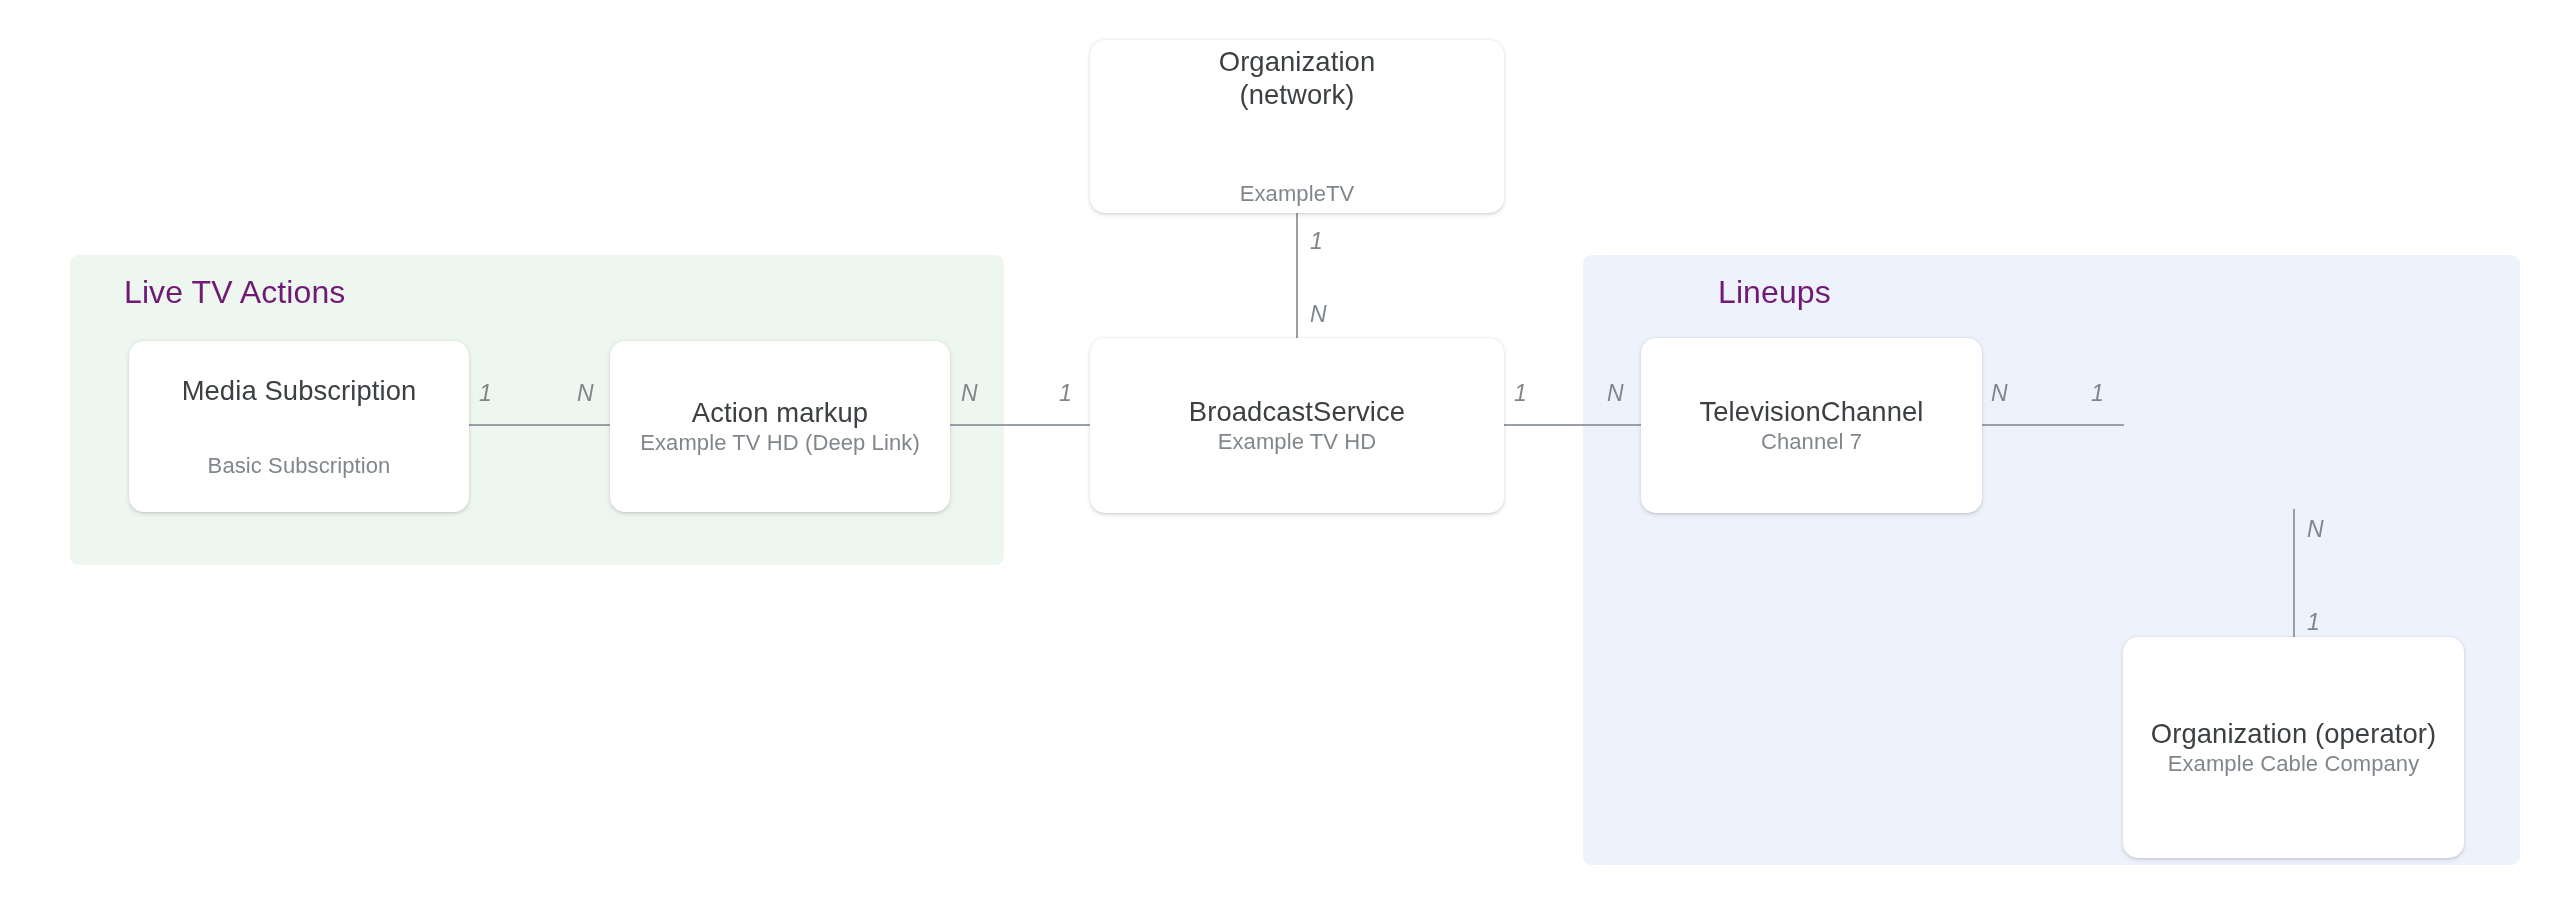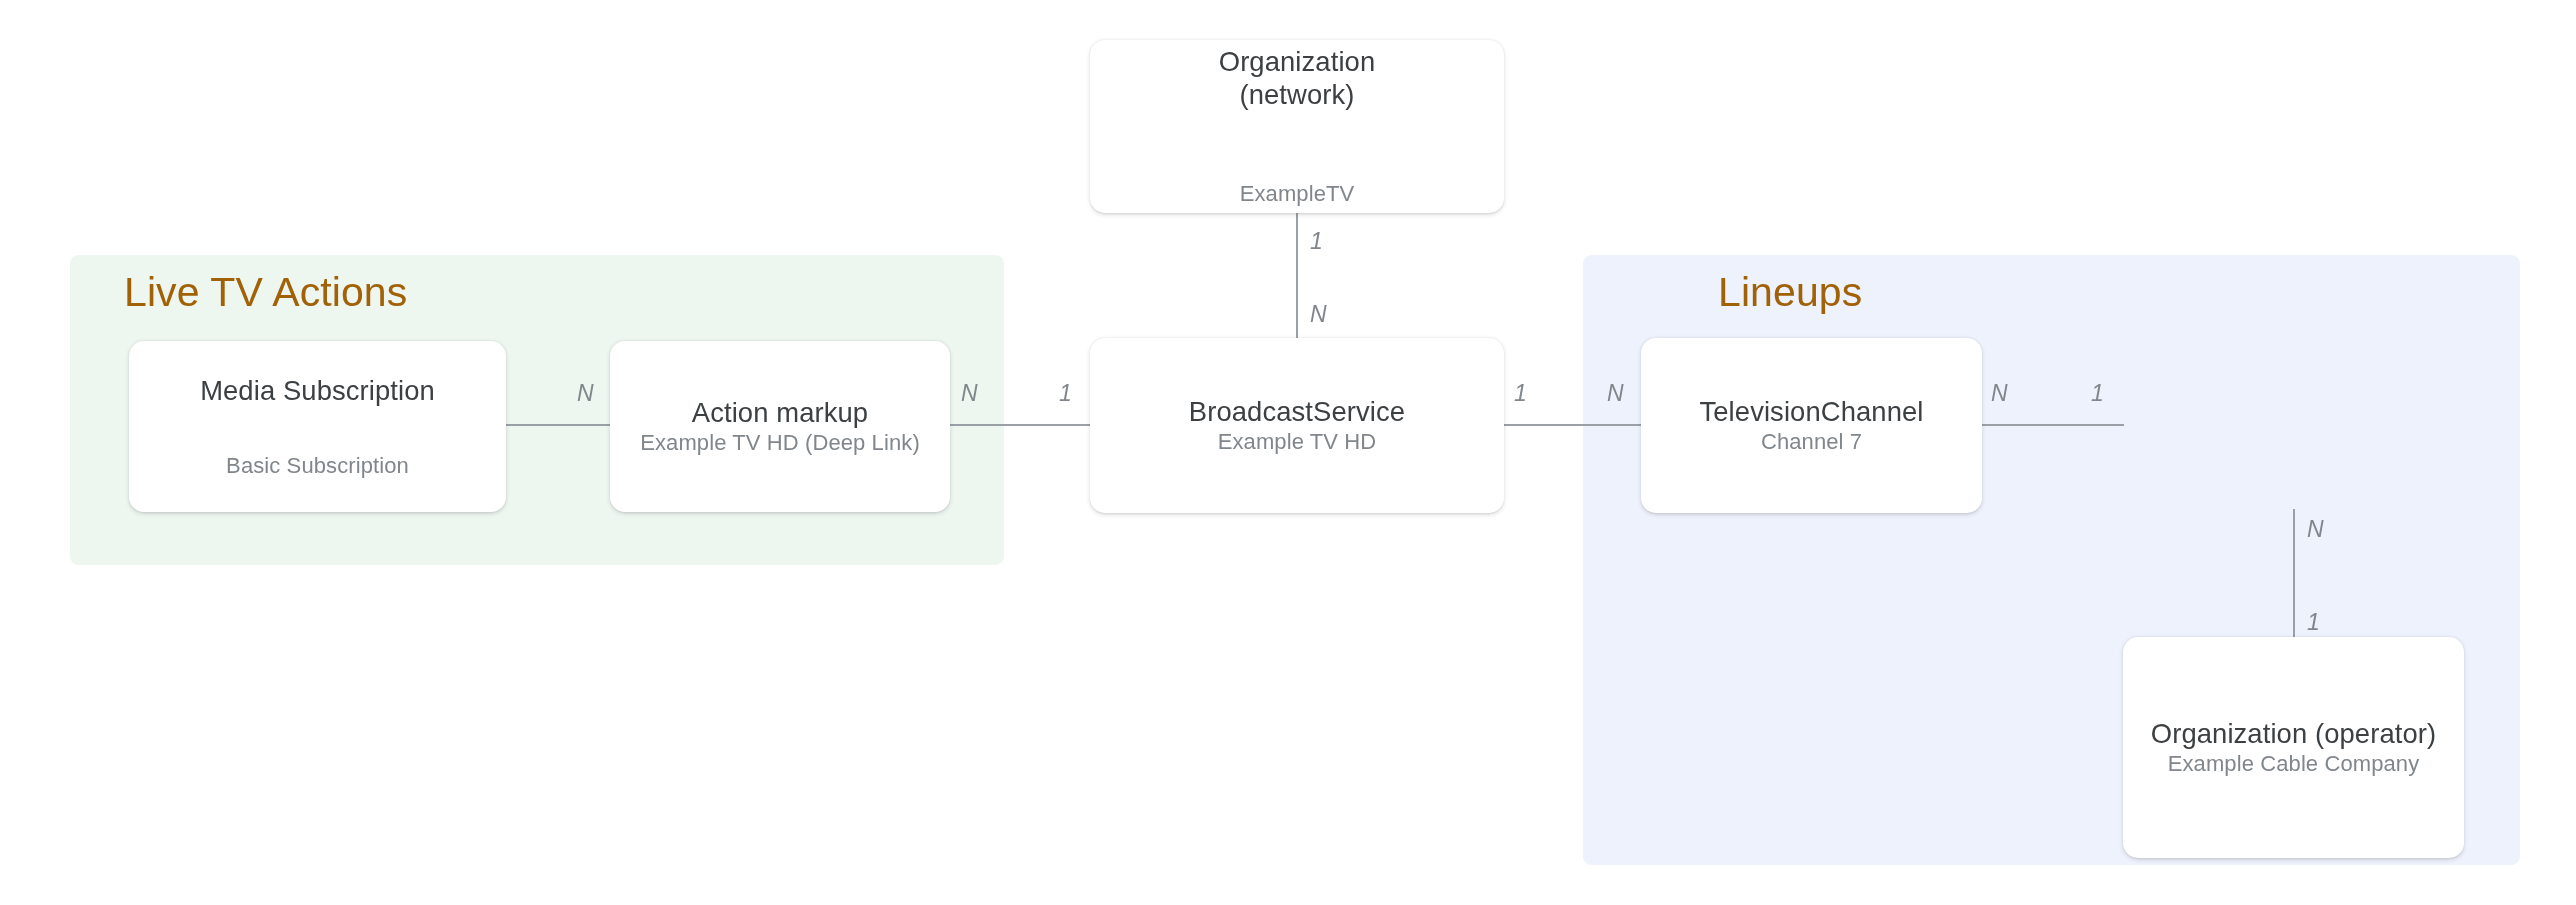--- a/index.html
+++ b/index.html
@@ -20,23 +20,23 @@
     overflow: hidden;
   }
 
   
   .group {
     position: absolute;
     border-radius: 8.8px;
   }
   .group-title {
     position: absolute;
-    font-size: 41px;
+    font-size: 32px;
     line-height: 37px;
-    color: #a16207;
+    color: #701a75;
     letter-spacing: 0.1px;
     white-space: nowrap;
   }
 
   
   .edge {
     position: absolute;
     background: #9aa0a6;
   }
   .edge-h { height: 1.8px; }
@@ -107,21 +107,21 @@
     <div class="card-label" style="left: 1991px; top: 380px;">N</div>
     <div class="card-label" style="left: 2091px; top: 380px;">1</div>
     <div class="edge edge-v" style="left: 2293px; top: 509px; height: 129px;"></div>
     <div class="card-label" style="left: 2307px; top: 516px;">N</div>
     <div class="card-label" style="left: 2307px; top: 609px;">1</div>
     <div class="node two-line" style="left: 1090px; top: 40px; width: 414px; height: 173px; justify-content: space-between;">
       <div class="node-title">Organization
 (network)</div>
       <div class="node-sub">ExampleTV</div>
     </div>
-    <div class="node" style="left: 129px; top: 341px; width: 377px; height: 171px; gap: 45px;">
+    <div class="node" style="left: 129px; top: 341px; width: 340px; height: 171px; gap: 45px;">
       <div class="node-title">Media Subscription</div>
       <div class="node-sub">Basic Subscription</div>
     </div>
     <div class="node" style="left: 610px; top: 341px; width: 340px; height: 171px;">
       <div class="node-title">Action markup</div>
       <div class="node-sub">Example TV HD (Deep Link)</div>
     </div>
     <div class="node" style="left: 1090px; top: 338px; width: 414px; height: 175px;">
       <div class="node-title">BroadcastService</div>
       <div class="node-sub">Example TV HD</div>

